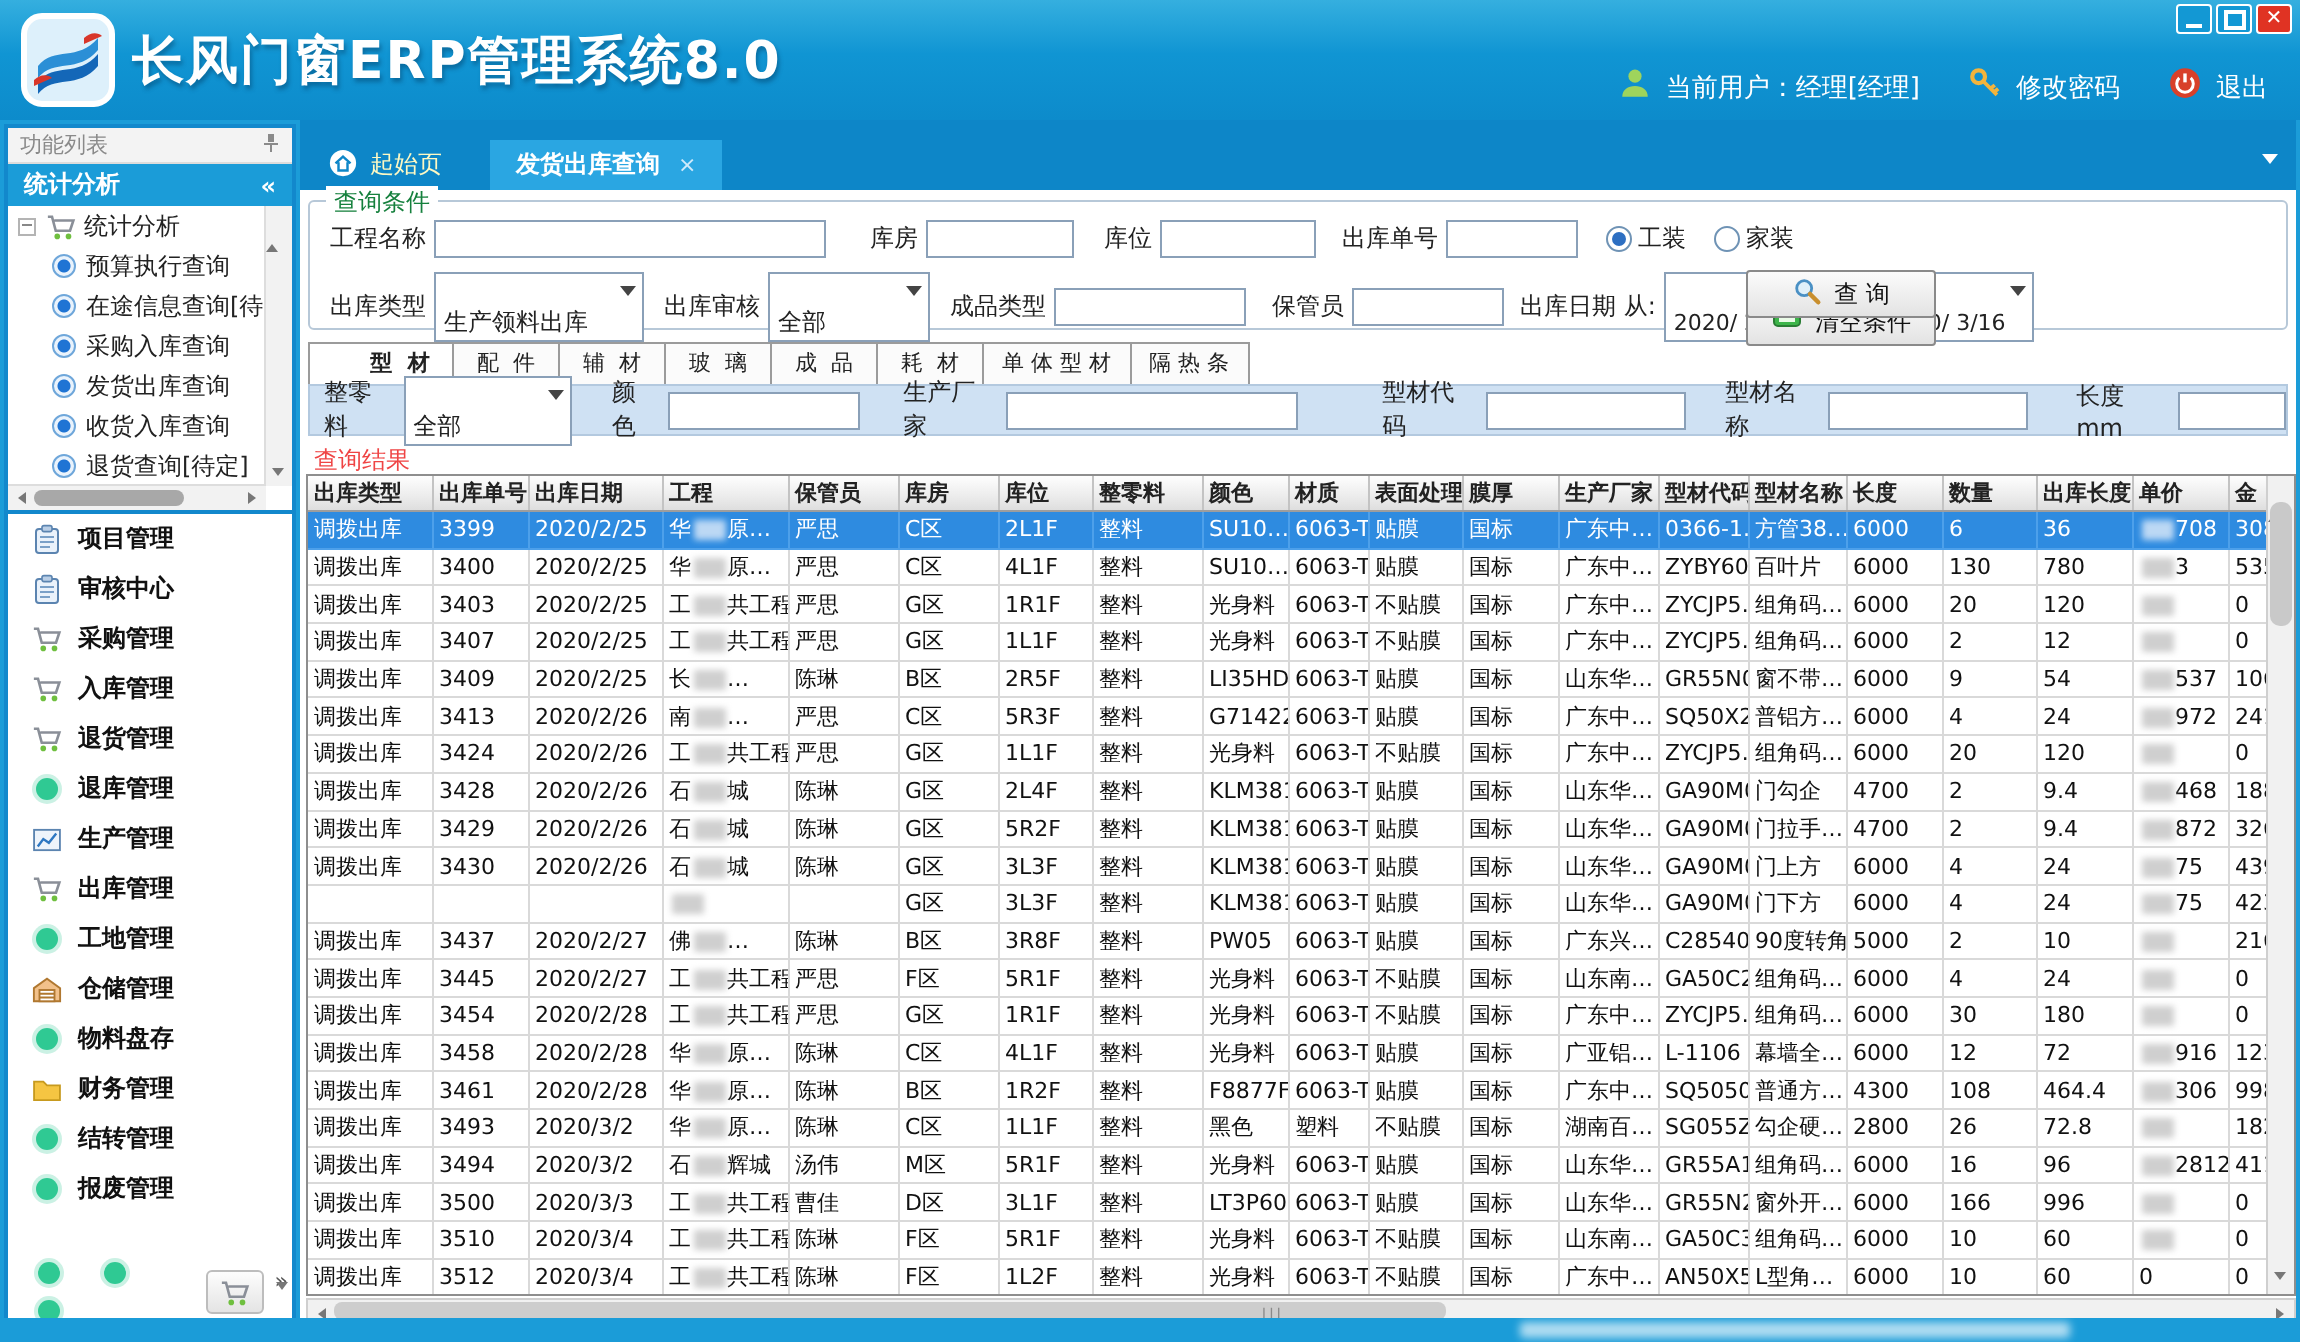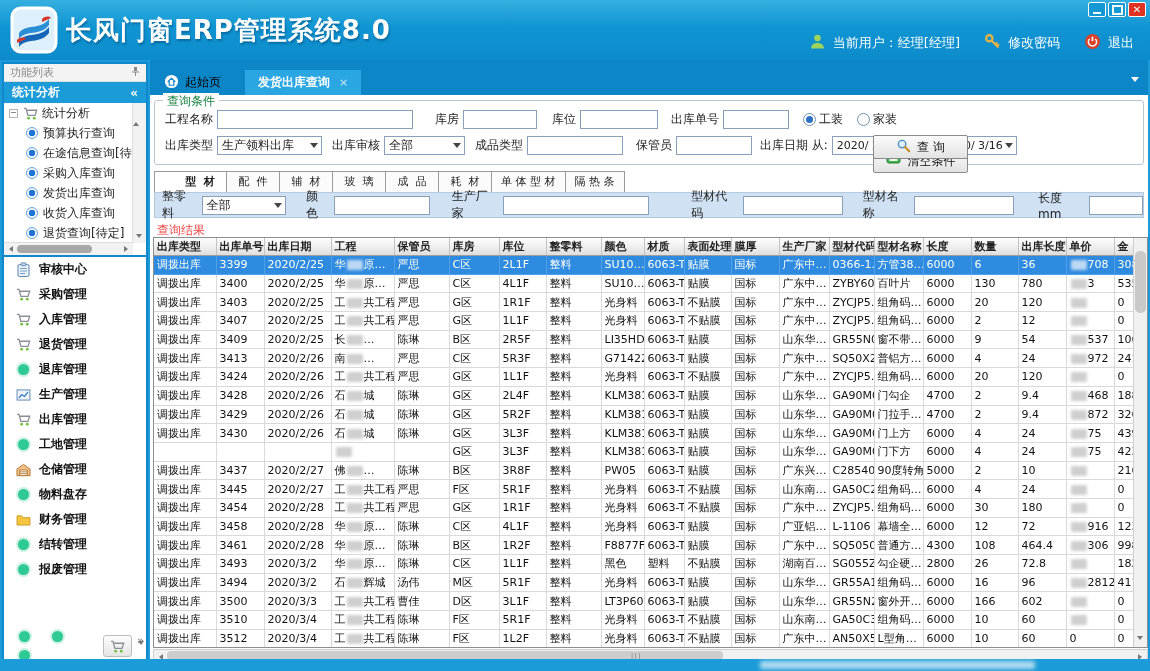--- a/index.html
+++ b/index.html
@@ -60,39 +60,39 @@
     box-shadow:0 0 0 2px rgba(47,201,147,.25);}
   .side-footer{position:absolute;left:4px;right:2px;bottom:3px;height:22px;display:flex;align-items:center;}
   .side-footer .gdot{margin:0 11px;}
   .foot-btn{width:30px;height:20px;margin-left:4px;border:1px solid #bdbdbd;border-radius:3px;
     background:linear-gradient(#fdfdfd,#e4e4e4);display:flex;align-items:center;justify-content:center;}
   .foot-more{margin-left:5px;color:#555;font-size:11px;line-height:1;text-align:center;}
   
   .main{position:absolute;left:150px;top:60px;width:998px;height:599px;}
   .tabstrip{position:absolute;left:0;top:0;right:0;height:35px;background:#0d86c8;}
   .tab-home{position:absolute;left:4px;bottom:0;height:25px;display:flex;align-items:center;gap:6px;
-    color:#000000;font-size:12px;padding:0 10px;}
+    color:#fef9c3;font-size:12px;padding:0 10px;}
   .tab-active{position:absolute;left:95px;bottom:0;height:25px;background:#2aa6e2;display:flex;
     align-items:center;gap:9px;color:#fff;font-weight:bold;font-size:12px;padding:0 13px;}
   .tab-close{font-size:11px;color:#cfeafb;font-weight:normal;}
   .tab-overflow{position:absolute;right:9px;bottom:9px;width:0;height:0;
     border:4px solid transparent;border-top:5px solid #fff;}
   .content{position:absolute;left:0;right:0;top:35px;bottom:0;background:#fff;}
   
   .qbox{position:absolute;left:4px;right:4px;top:5px;height:63px;border:1px solid #b7c8d8;
     border-radius:3px;}
   .qlegend{position:absolute;top:-8px;left:8px;background:#fff;padding:0 4px;font-size:12px;color:#15803d;}
   .qrow{position:absolute;left:10px;display:flex;align-items:center;font-size:12px;color:#222;white-space:nowrap;}
   .qrow1{top:9px;align-items:center;}
   .qrow2{top:35px;}
   .ql{margin-right:4px;}
   .qi{height:17px;border:1px solid #8aa0b8;background:#fff;box-sizing:content-box;
     font-size:12px;padding:0 3px;outline:none;font-family:inherit;}
   .combo{position:relative;height:17px;border:1px solid #8aa0b8;background:#fff;display:flex;
-    align-items:center;padding:0 15px 0 4px;font-size:12px;box-sizing:content-box;}
+    align-items:center;padding:16px 15px 0 4px;font-size:12px;box-sizing:content-box;}
   .combo .ca{position:absolute;right:3px;top:6px;width:0;height:0;border:4px solid transparent;border-top:5px solid #444;}
   .radio{width:11px;height:11px;border-radius:50%;border:1px solid #6f93b5;background:#fff;
     display:inline-block;position:relative;margin-right:3px;vertical-align:-2px;}
   .radio.on::after{content:"";position:absolute;left:2px;top:2px;right:2px;bottom:2px;border-radius:50%;background:#2d6fc2;}
   .rlab{margin-right:14px;}
   .qbtn{position:absolute;left:718px;width:93px;height:22px;border:1px solid #8a8a8a;border-radius:2px;
     background:linear-gradient(#fbfbfb,#e3e3e3);display:flex;align-items:center;justify-content:center;
     gap:6px;font-size:12px;color:#111;}
   .qbtn1{top:7px;margin-top:41px;}
   .qbtn2{top:34px;}
@@ -238,20 +238,30 @@
   </div>
   <div class="modules">
       <div class="module">
         <span class="micon">
           <svg width="13" height="15" viewBox="0 0 13 15">
             <rect x="1" y="2.5" width="11" height="12" rx="1.5" fill="#eaf2fb" stroke="#5b84b0"></rect>
             <rect x="4" y="0.8" width="5" height="3" rx="1" fill="#b9cee6" stroke="#5b84b0" stroke-width=".8"></rect>
             <path d="M3 6.5h7M3 9h7M3 11.5h5" stroke="#7aa0c8"></path>
           </svg>
         </span>
+        <span>项目管理</span>
+      </div>
+      <div class="module">
+        <span class="micon">
+          <svg width="13" height="15" viewBox="0 0 13 15">
+            <rect x="1" y="2.5" width="11" height="12" rx="1.5" fill="#eaf2fb" stroke="#5b84b0"></rect>
+            <rect x="4" y="0.8" width="5" height="3" rx="1" fill="#b9cee6" stroke="#5b84b0" stroke-width=".8"></rect>
+            <path d="M3 6.5h7M3 9h7M3 11.5h5" stroke="#7aa0c8"></path>
+          </svg>
+        </span>
         <span>审核中心</span>
       </div>
       <div class="module">
         <span class="micon">
           <svg width="15" height="15" viewBox="0 0 16 16">
             <path d="M1 2.5h2.2l2 7.5h7.6l1.8-5.5H4.4" fill="none" stroke="#8a8f98" stroke-width="1.4"></path>
             <circle cx="6" cy="13" r="1.5" fill="#6fbf3f"></circle>
             <circle cx="12" cy="13" r="1.5" fill="#6fbf3f"></circle>
           </svg>
         </span>
@@ -934,21 +944,21 @@
               <td>整料</td>
               <td>LT3P60</td>
               <td>6063-T5</td>
               <td>贴膜</td>
               <td>国标</td>
               <td>山东华…</td>
               <td>GR55N26</td>
               <td>窗外开…</td>
               <td>6000</td>
               <td>166</td>
-              <td>602</td>
+              <td>996</td>
               <td><i class="censor"></i></td>
               <td>0</td>
             </tr>
             <tr>
               <td>调拨出库</td>
               <td>3510</td>
               <td>2020/3/4</td>
               <td>工<i class="censor"></i>共工程</td>
               <td>陈琳</td>
               <td>F区</td>

